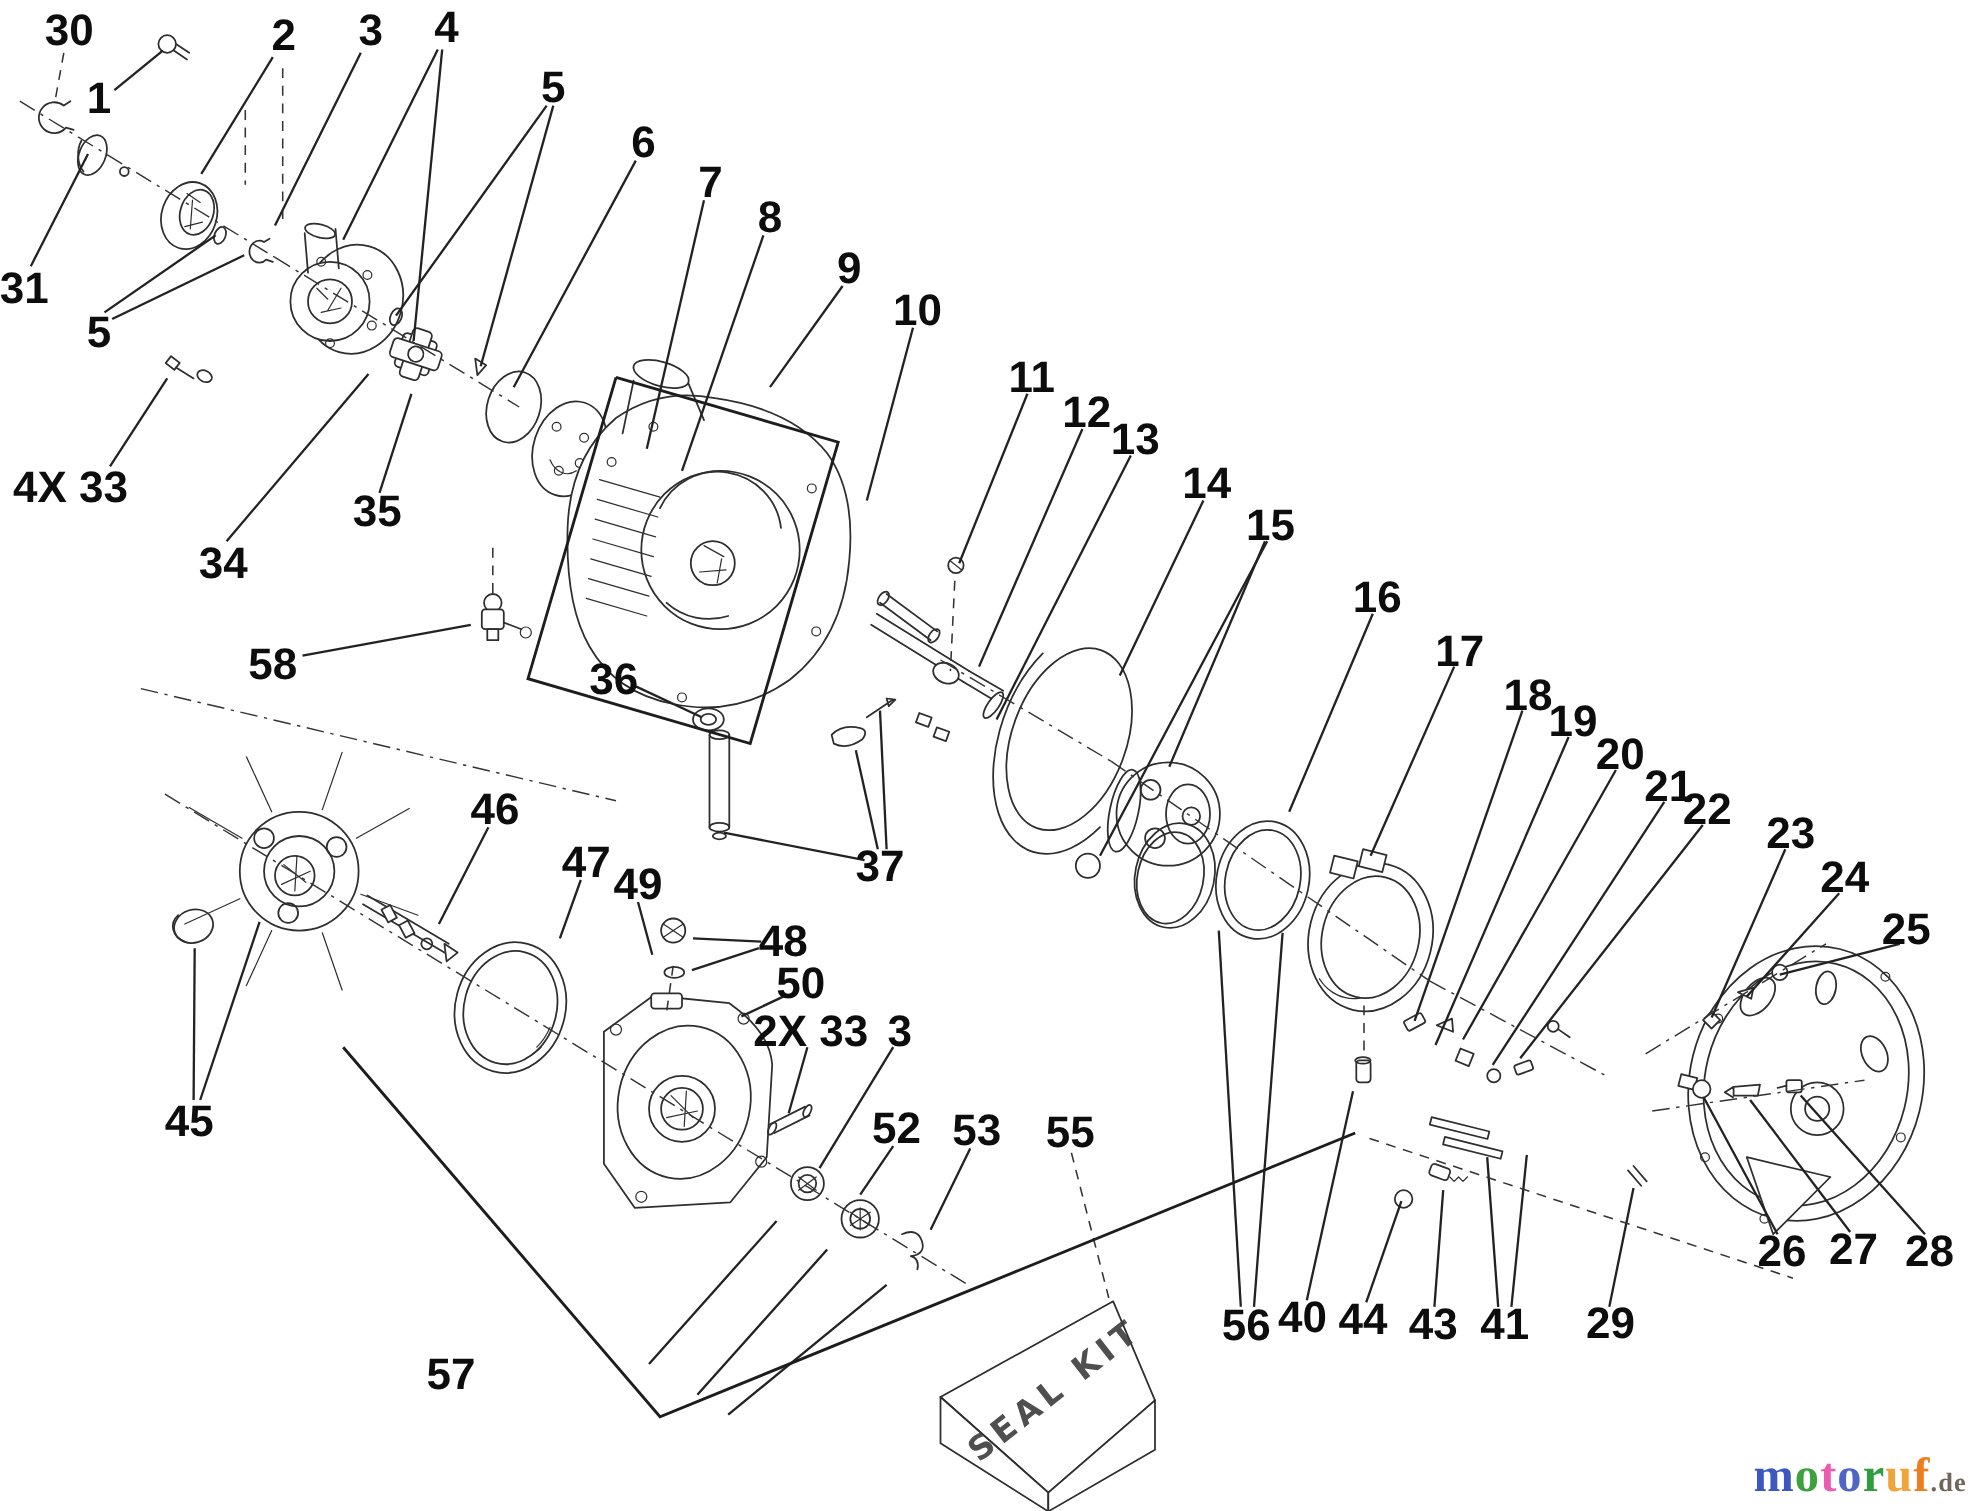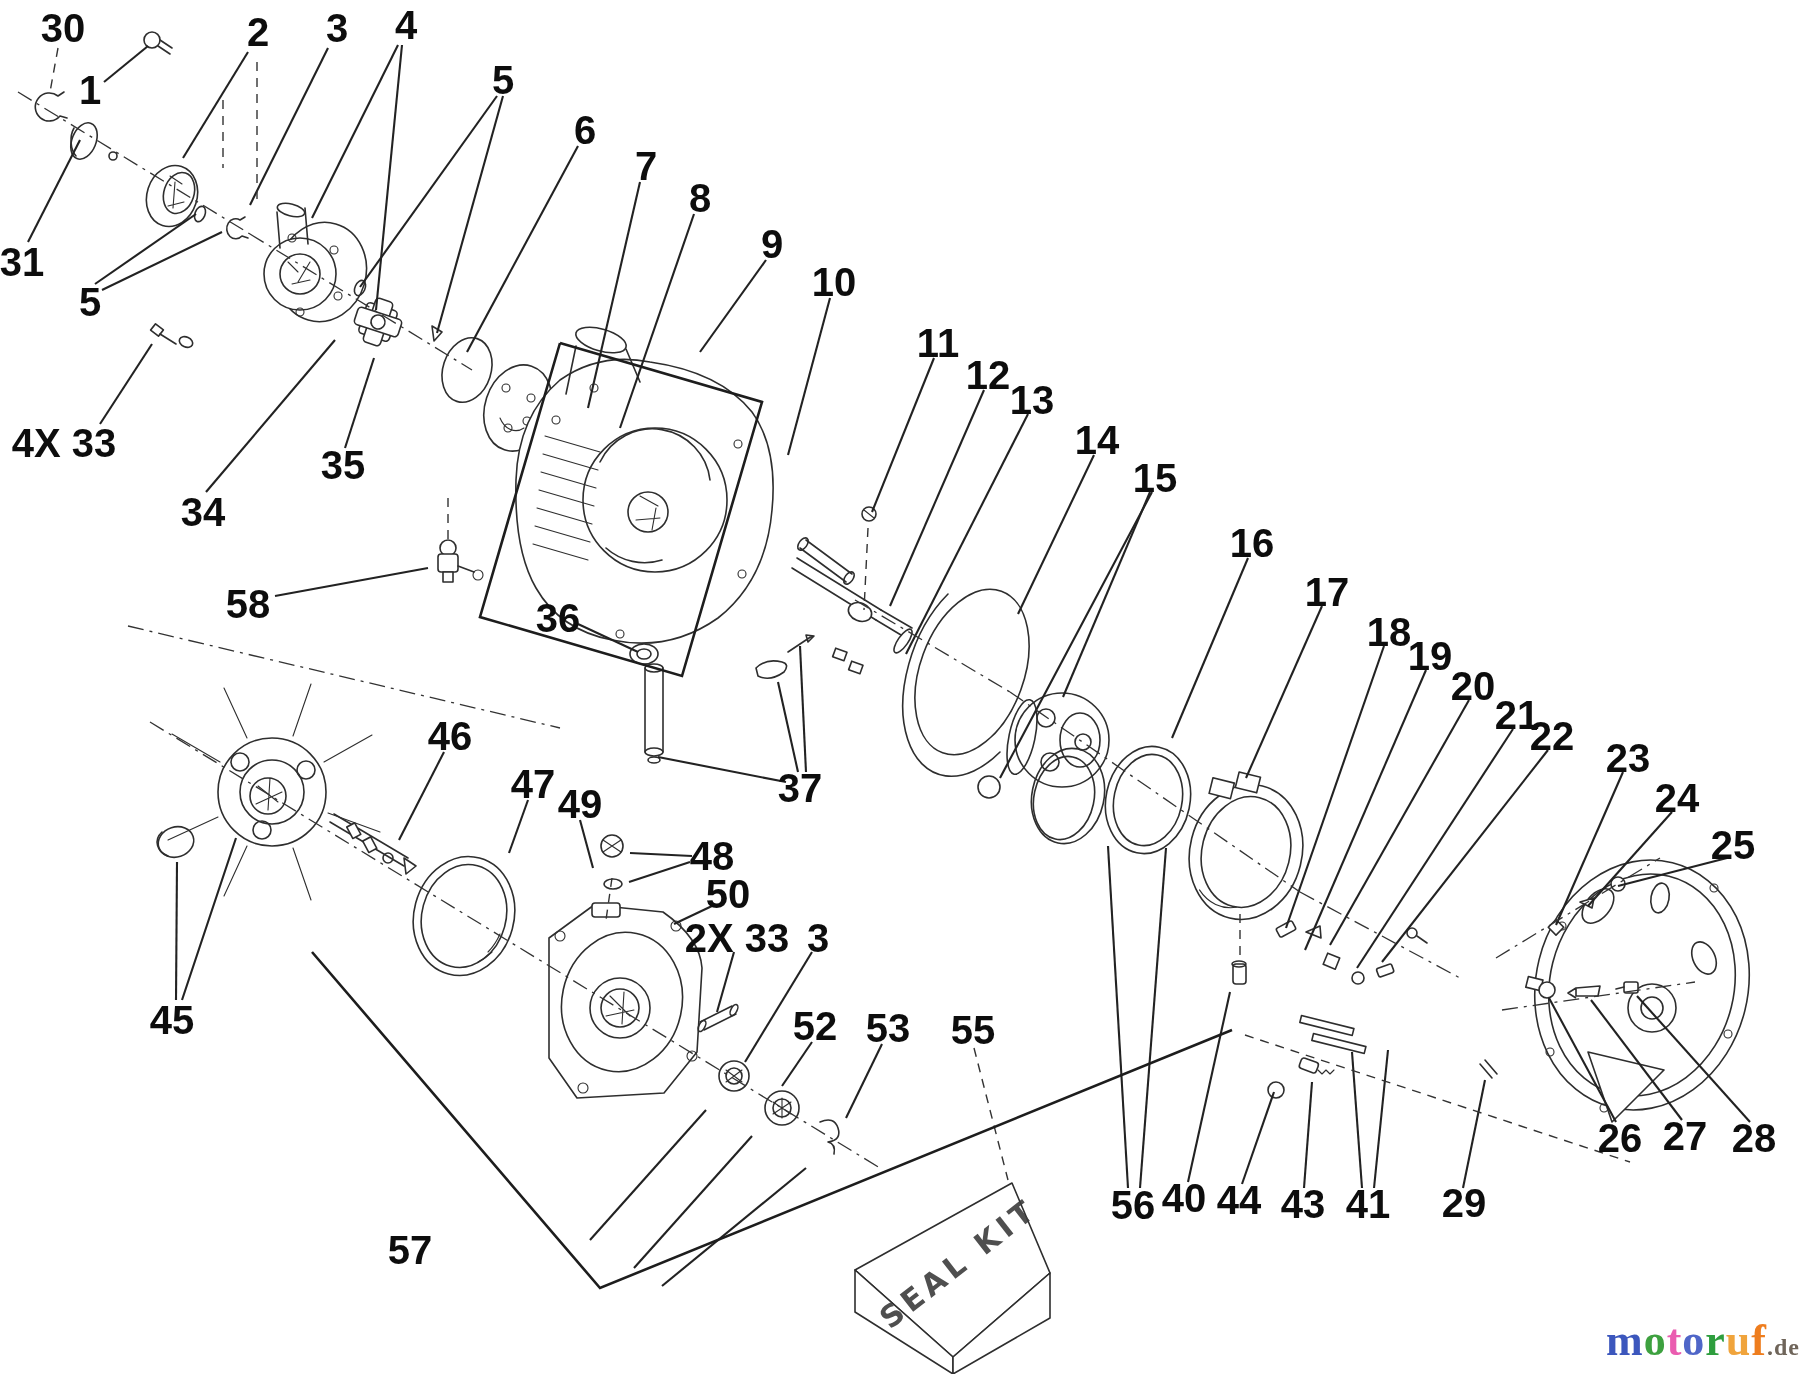--- a/index.html
+++ b/index.html
@@ -11,21 +11,21 @@
   .pf{stroke:#2e2e2e;stroke-width:1.6;fill:#ffffff;stroke-linejoin:round;}
   .thin{stroke-width:1.1;}
   
   .ln-L{stroke:#222;stroke-width:2.1;fill:none;}
   .ln-D{stroke:#333;stroke-width:1.4;fill:none;stroke-dasharray:9 7;}
   .ln-A{stroke:#333;stroke-width:1.3;fill:none;stroke-dasharray:16 6 3 6;}
   .ln-H{stroke:#1d1d1d;stroke-width:2.6;fill:none;}
   .callout{font:700 40px "Liberation Sans",sans-serif;fill:#0d0d0d;}
   .sealkit-label{font:700 30px "DejaVu Sans",sans-serif;fill:#3c3c3c;letter-spacing:5px;opacity:.9;}
   
-  #logo{position:absolute;right:0;bottom:8px;font-family:"Liberation Serif",serif;
+  #logo{position:absolute;right:12px;bottom:8px;font-family:"Liberation Serif",serif;
         font-weight:700;font-size:44px;letter-spacing:1px;user-select:none;}
   #logo .suffix{font-size:24px;font-weight:700;}
 </style>
 </head>
 <body>
 
 <div id="stage">
   <svg id="art" width="1800" height="1374" viewBox="0 0 1800 1374">
 
     <g>

